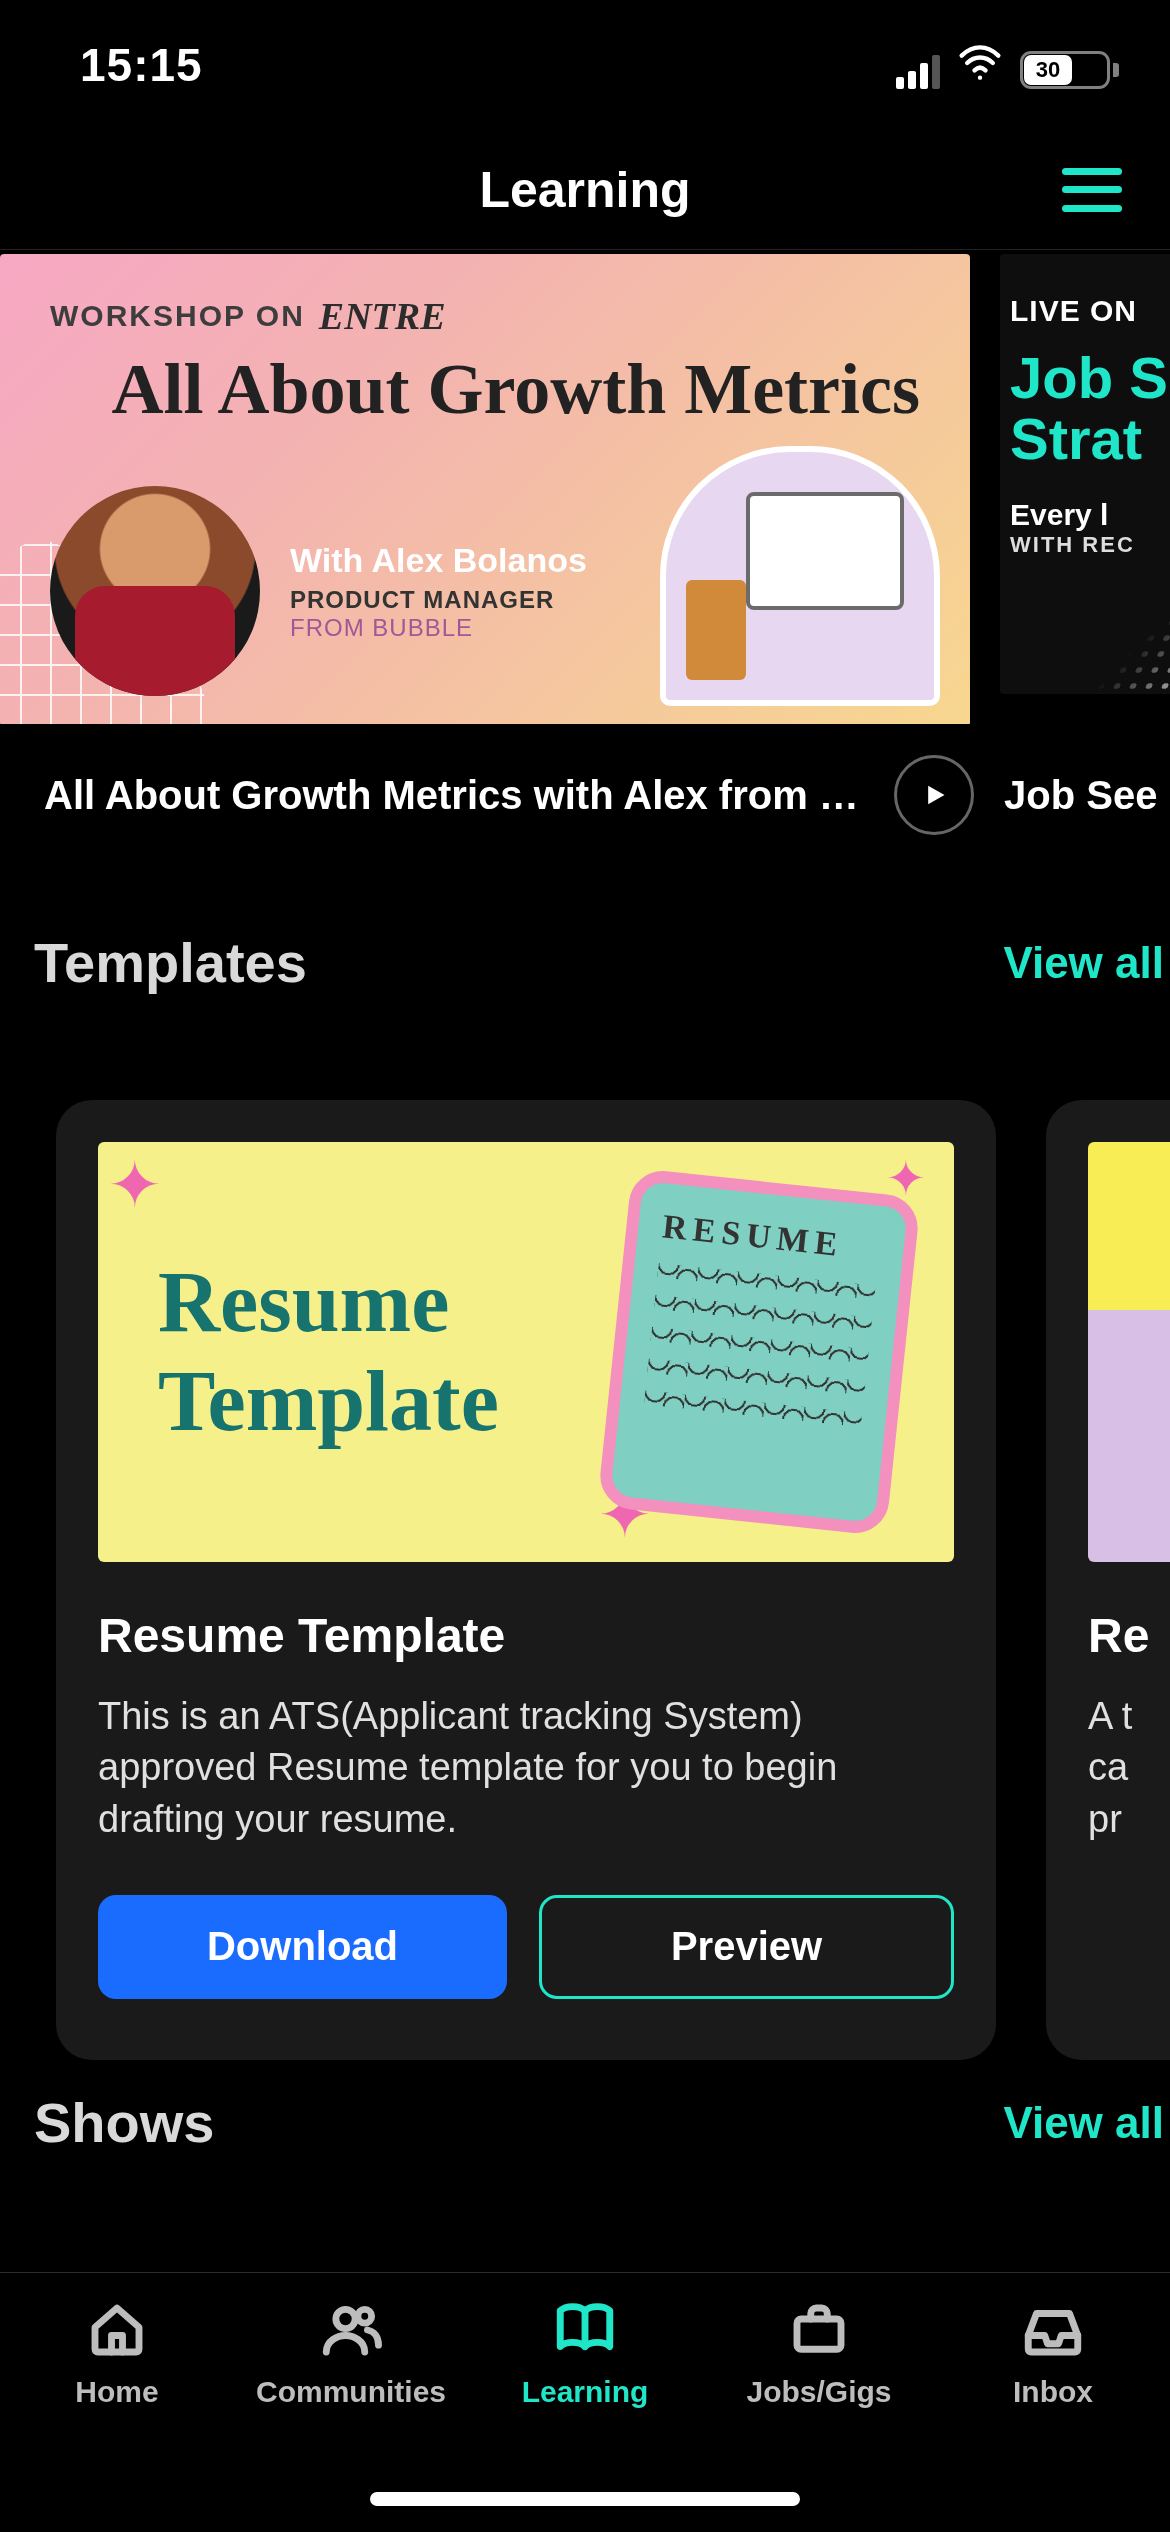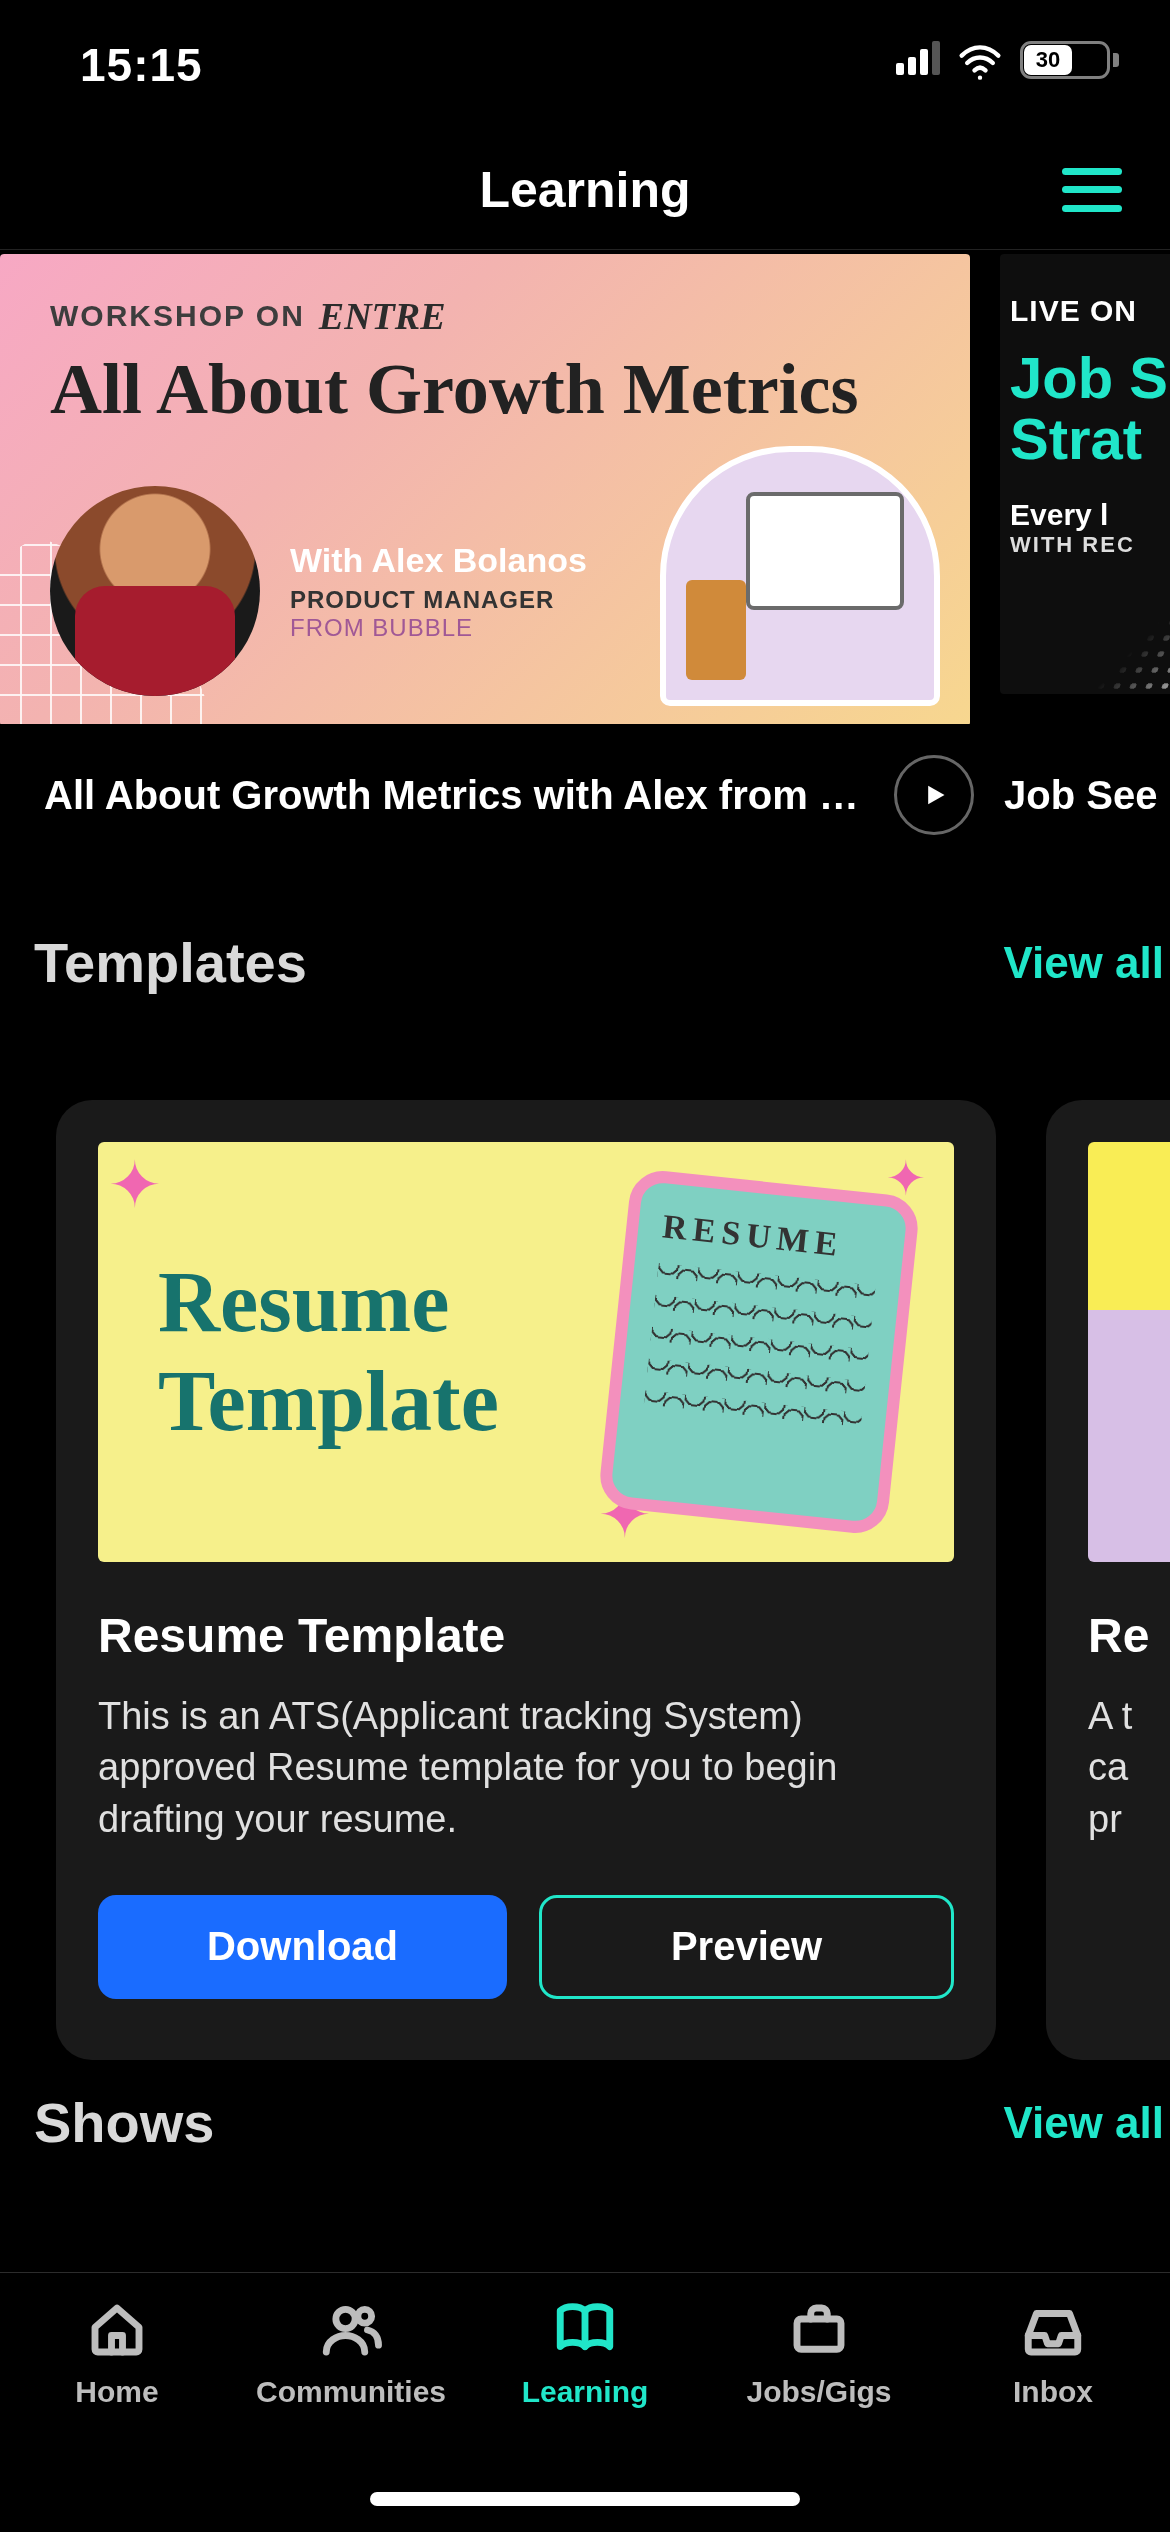--- a/index.html
+++ b/index.html
@@ -28,21 +28,21 @@
   .status-bar {
     position: absolute;
     top: 0; left: 0; right: 0;
     height: 130px;
     display: flex;
     align-items: center;
     padding: 0 60px 0 80px;
     justify-content: space-between;
   }
   .status-time { font-weight: 700; font-size: 46px; letter-spacing: 1px; }
-  .status-right { display: flex; align-items: flex-start; gap: 18px; }
+  .status-right { display: flex; align-items: flex-end; gap: 18px; }
   .signal-bars { display: flex; align-items: flex-end; gap: 4px; }
   .signal-bars span { display: block; width: 8px; background: #fff; border-radius: 2px; }
   .signal-bars span:nth-child(1){ height: 12px; }
   .signal-bars span:nth-child(2){ height: 18px; }
   .signal-bars span:nth-child(3){ height: 26px; }
   .signal-bars span:nth-child(4){ height: 34px; background:#555; }
   .wifi-icon svg { width: 44px; height: 44px; }
   
   .battery-wrap{position:relative;width:90px;height:38px;}
   .batt-body{position:absolute;inset:0;border:3px solid rgba(255,255,255,0.5);border-radius:11px;}
@@ -94,20 +94,21 @@
     color:#3d3d3d;
     display:flex; align-items:center; gap:14px;
   }
   .ws-eyebrow .entre { font-style: italic; font-family: Georgia, serif; font-size:38px; font-weight:900; letter-spacing:0; color:#2c2c2c;}
   .ws-headline {
     font-family: Georgia, "Times New Roman", serif;
     font-size: 72px;
     font-weight: 900;
     color:#222;
     margin-top: 10px;
+    text-align: right;
   }
   .ws-presenter {
     position:absolute; left:50px; bottom:30px;
     display:flex; align-items:center; gap:30px;
   }
   .ws-avatar {
     width:210px; height:210px; border-radius:50%;
     background: radial-gradient(circle at 50% 30%, #d99a6c 0 30%, #8b4a2c 31% 55%, #1a1a1a 56% 100%);
     position:relative; overflow:hidden;
   }

